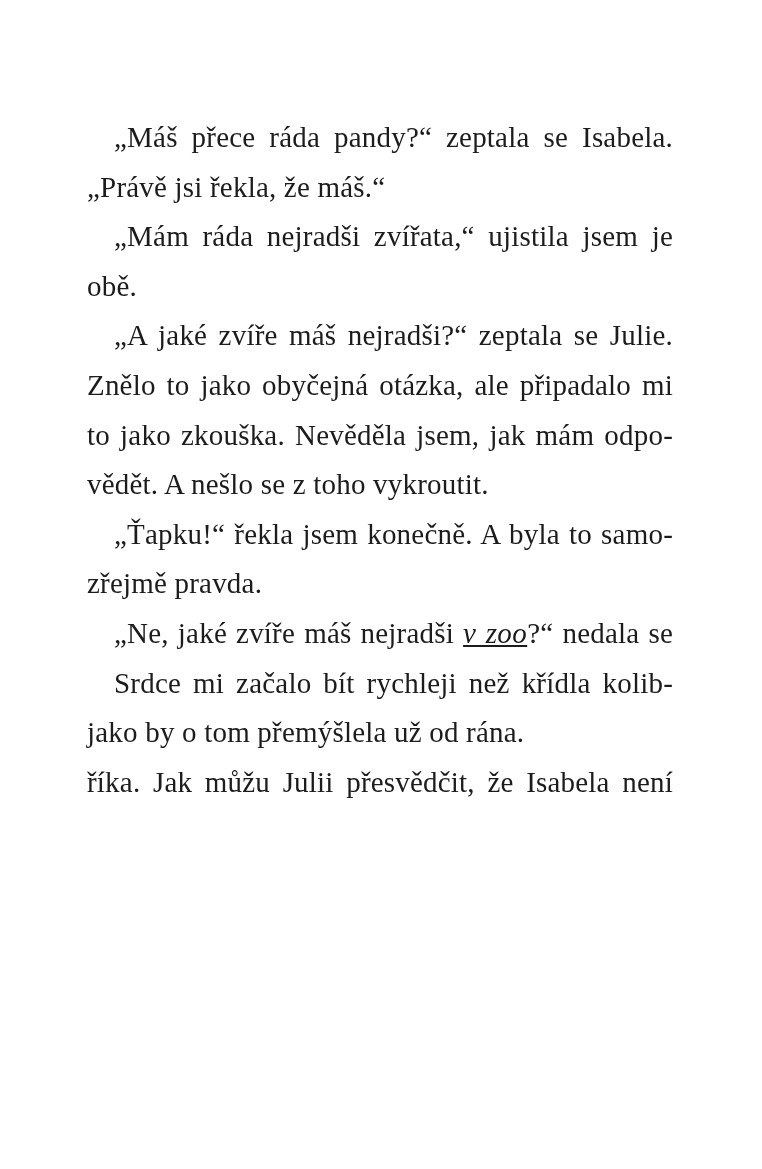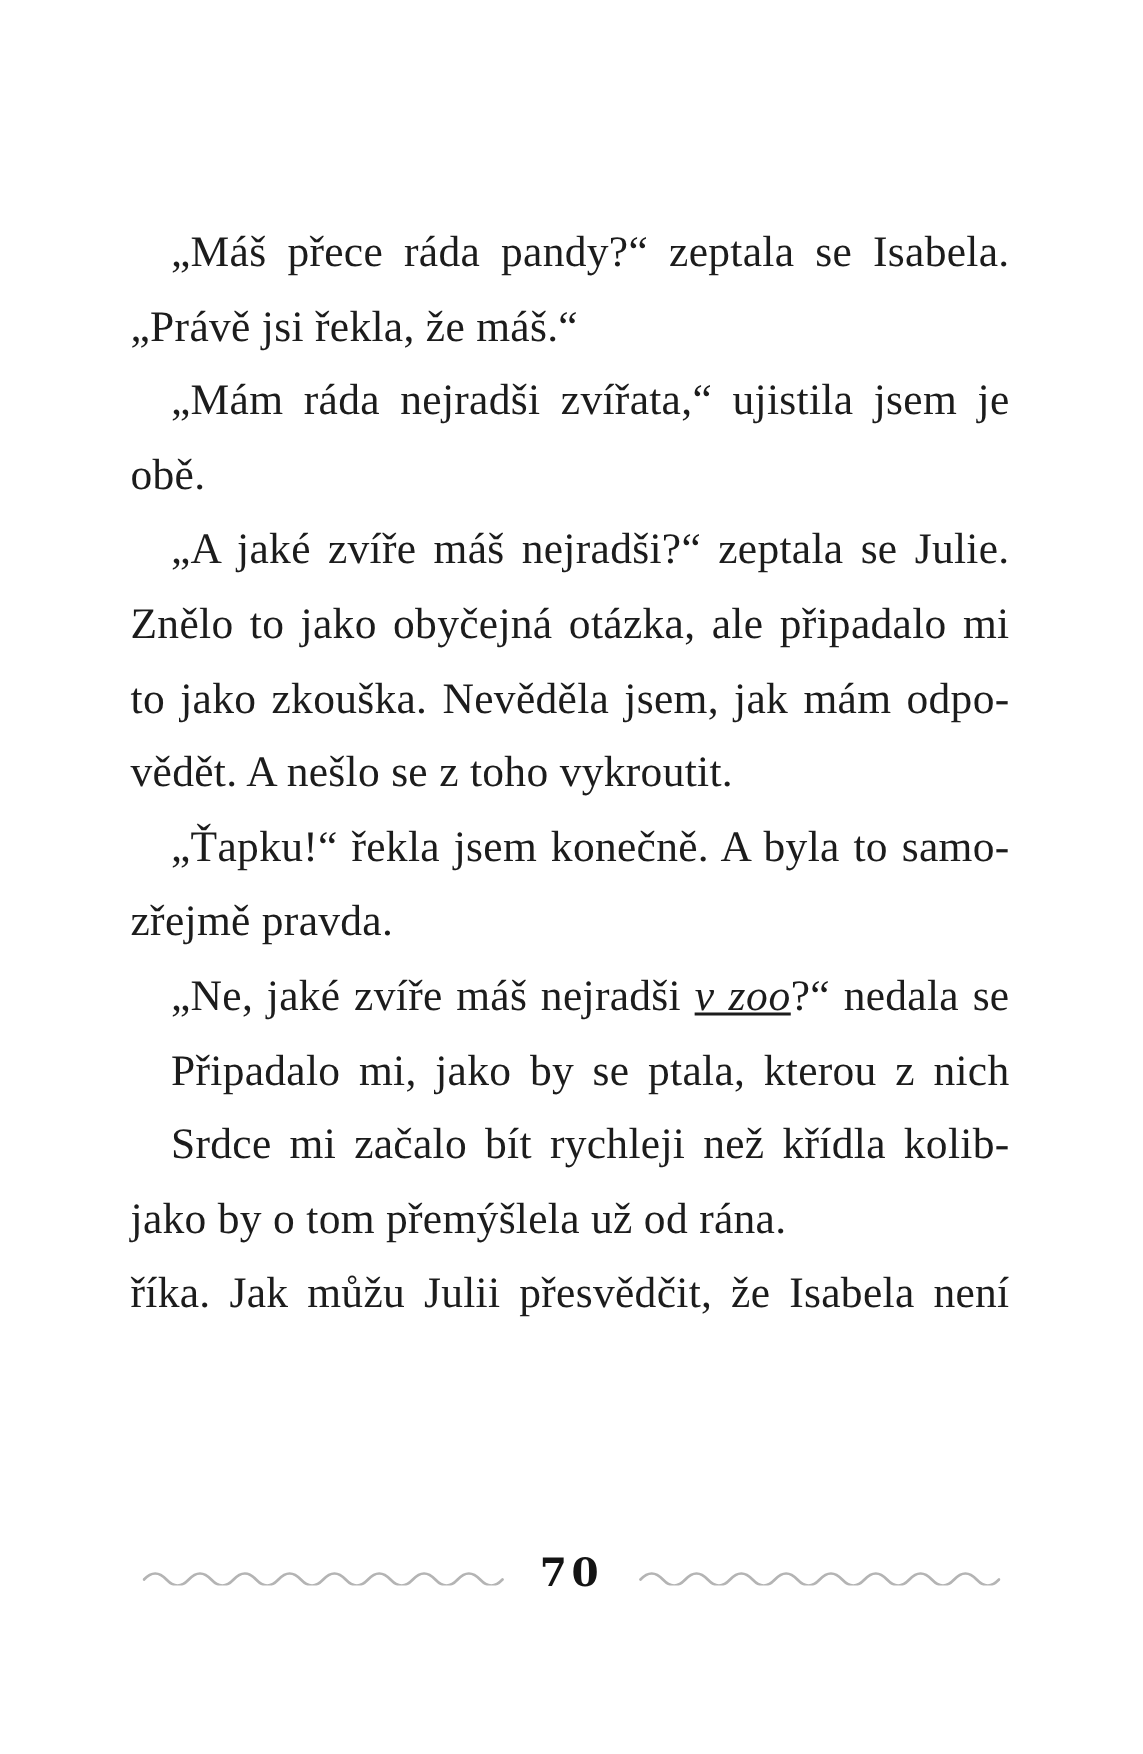--- a/index.html
+++ b/index.html
@@ -16,21 +16,21 @@
     color: #1c1c1c;
   }
   .page {
     position: absolute;
     inset: 0;
     background: #ffffff;
   }
   .text-block {
     position: absolute;
     left: 87px;
-    top: 144px;
+    top: 113px;
     width: 586px;
     font-size: 29px;
     line-height: 49.6px;
     letter-spacing: 0.2px;
   }
   .line {
     white-space: nowrap;
     text-align: left;
   }
   .line.justify {
@@ -83,29 +83,19 @@
       <div class="line"><span>„Právě jsi řekla, že máš.“</span></div>
       <div class="line indent justify"><span>„Mám ráda nejradši zvířata,“ ujistila jsem je</span></div>
       <div class="line"><span>obě.</span></div>
       <div class="line indent justify"><span>„A jaké zvíře máš nejradši?“ zeptala se Julie.</span></div>
       <div class="line justify"><span>Znělo to jako obyčejná otázka, ale připadalo mi</span></div>
       <div class="line justify"><span>to jako zkouška. Nevěděla jsem, jak mám odpo-</span></div>
       <div class="line"><span>vědět. A nešlo se z toho vykroutit.</span></div>
       <div class="line indent justify"><span>„Ťapku!“ řekla jsem konečně. A byla to samo-</span></div>
       <div class="line"><span>zřejmě pravda.</span></div>
       <div class="line indent justify"><span>„Ne, jaké zvíře máš nejradši </span><em>v zoo</em><span>?“ nedala se</span></div>
-      <div class="line indent justify"><span>Připadalo mi, jako by se ptala, kterou z nich</span></div>
       <div class="line indent justify"><span>Srdce mi začalo bít rychleji než křídla kolib-</span></div>
       <div class="line"><span>jako by o tom přemýšlela už od rána.</span></div>
       <div class="line justify"><span>říka. Jak můžu Julii přesvědčit, že Isabela není</span></div>
     </section>
 
-  <footer class="page-footer">
-    <svg class="wave" viewBox="0 0 242 14" preserveAspectRatio="none" aria-hidden="true">
-      <path d="M1 10 Q8.5 2 16 10 T31 10 T46 10 T61 10 T76 10 T91 10 T106 10 T121 10 T136 10 T151 10 T166 10 T181 10 T196 10 T211 10 T226 10 T241 10" fill="none" stroke="#b4b4b4" stroke-width="1.8" stroke-linecap="round"></path>
-    </svg>
-    <div class="page-number">70</div>
-    <svg class="wave" viewBox="0 0 242 14" preserveAspectRatio="none" aria-hidden="true">
-      <path d="M1 10 Q8.5 2 16 10 T31 10 T46 10 T61 10 T76 10 T91 10 T106 10 T121 10 T136 10 T151 10 T166 10 T181 10 T196 10 T211 10 T226 10 T241 10" fill="none" stroke="#b4b4b4" stroke-width="1.8" stroke-linecap="round"></path>
-    </svg>
-  </footer>
 
 </main>
 
 </body></html>

